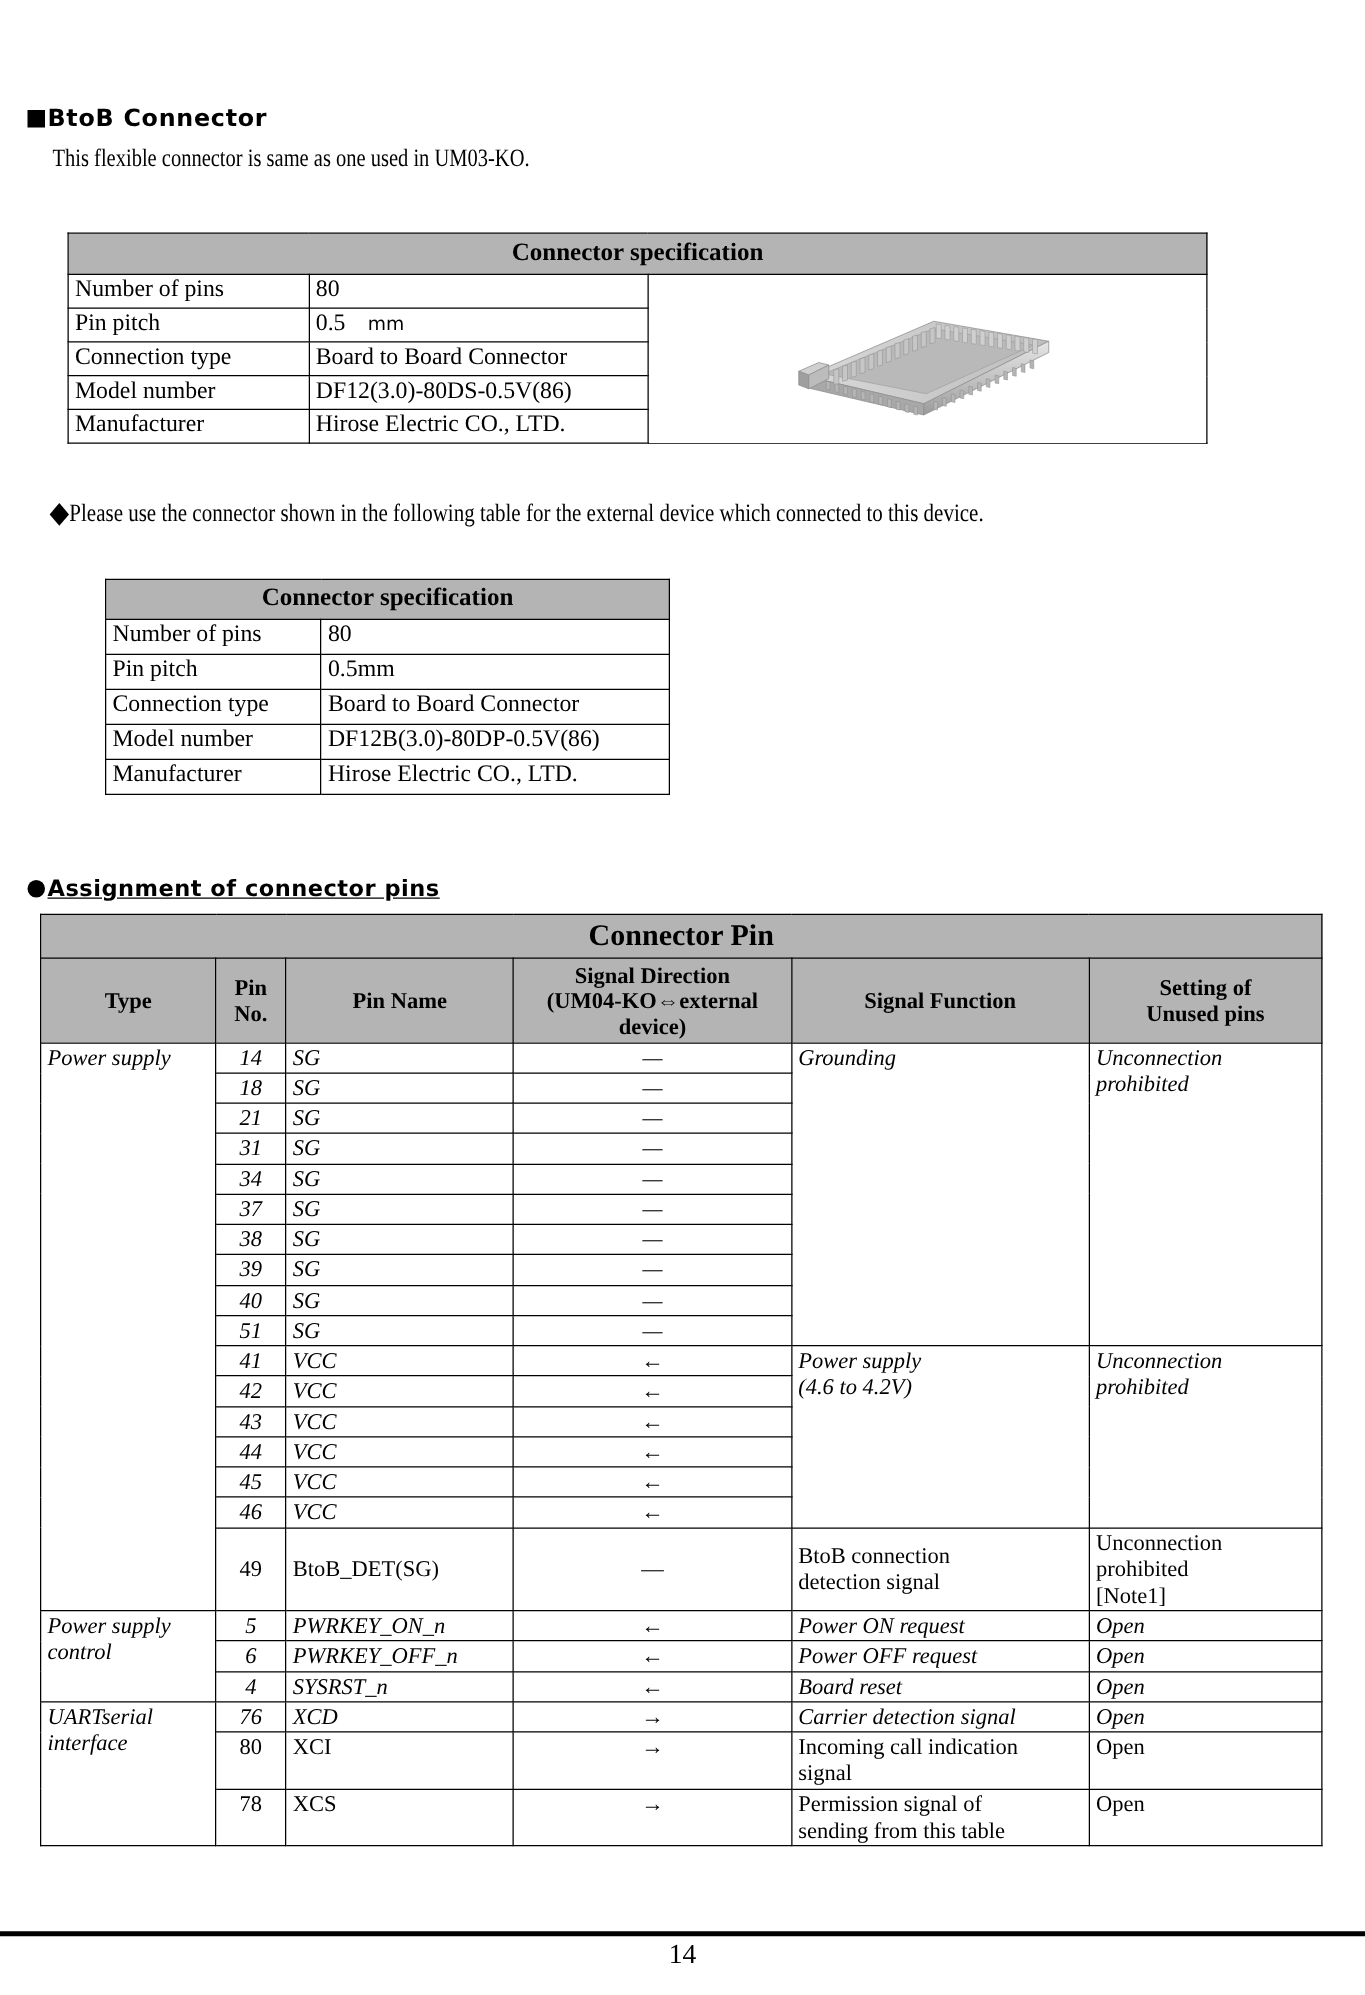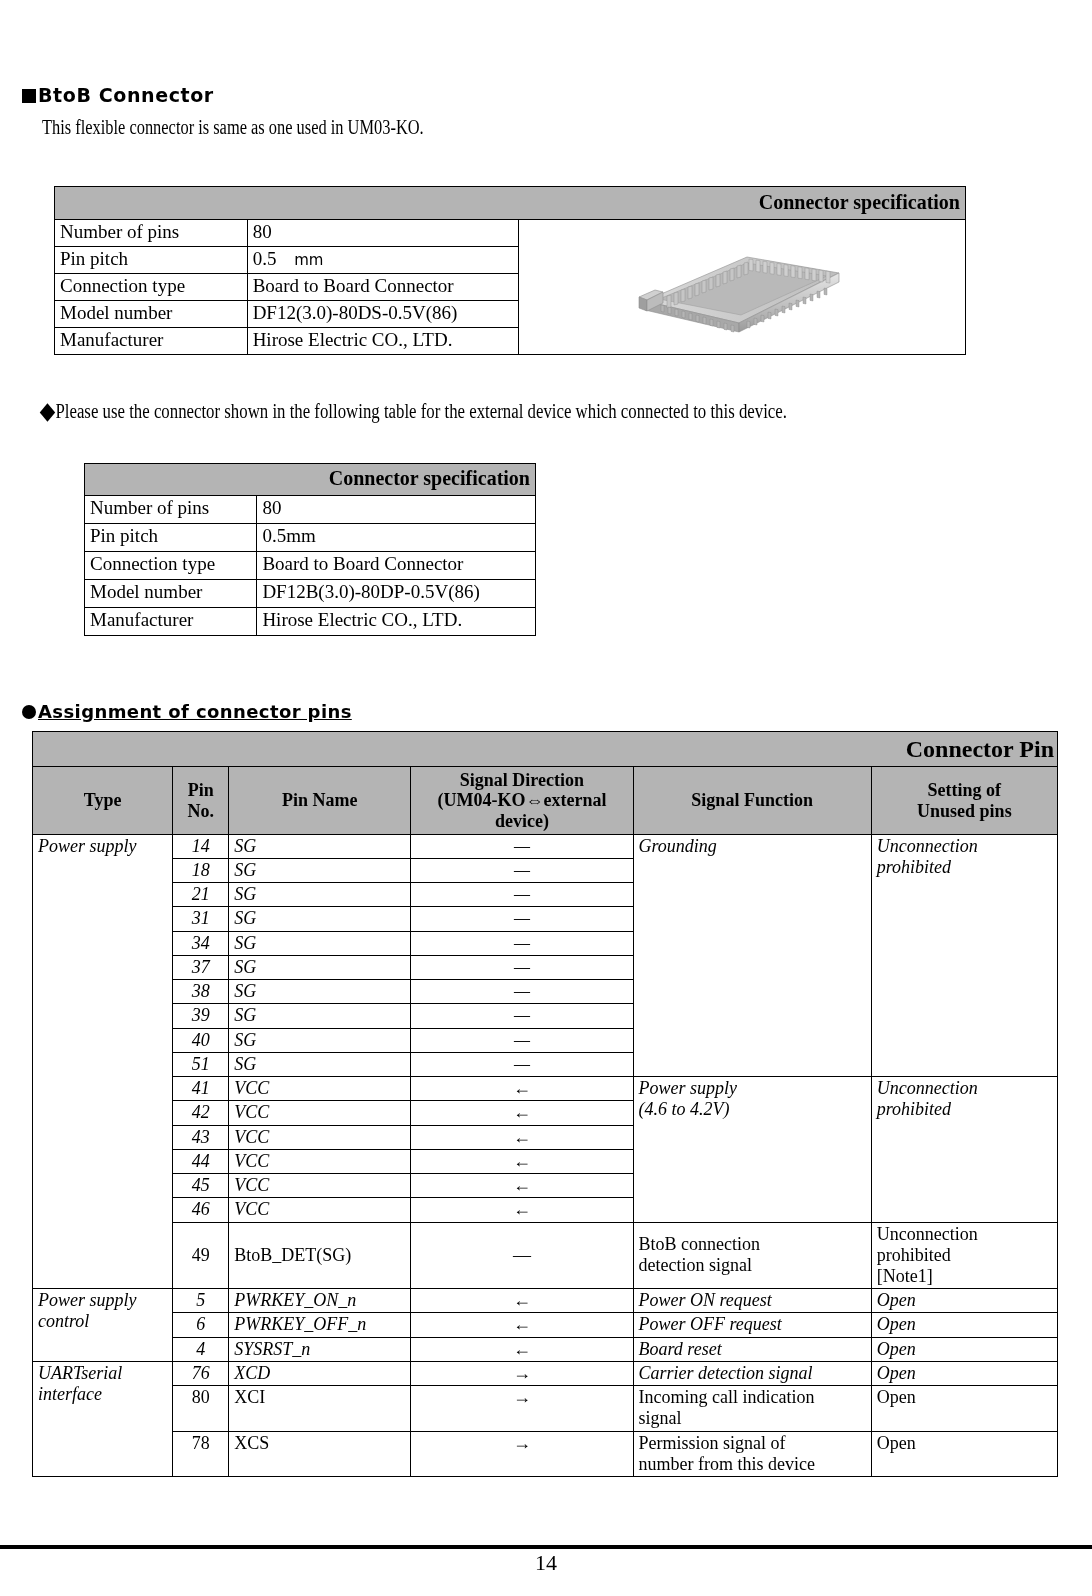--- a/index.html
+++ b/index.html
@@ -135,21 +135,21 @@
     padding: 1px 5px;
     font-weight: normal;
     font-size: 19px;
     vertical-align: top;
     line-height: 1.18;
     background: #fff;
   }
   .gray {
     background: #b4b4b4 !important;
     font-weight: bold !important;
-    text-align: right;
+    text-align: center;
   }
 
   
   #spec1 { left: 54px; top: 186px; width: 912px; }
   #spec1 .c-label { width: 192px; }
   #spec1 .c-value { width: 270px; }
   #spec1 .c-img   { width: 446px; }
   #spec1 td { height: 24px; }
   #spec1 .title-cell { font-size: 20px; padding: 4px 5px; }
   .mm-unit { font-family: "DejaVu Sans", "Liberation Sans", sans-serif; font-size: 15px; margin-left: 13px; }
@@ -585,21 +585,21 @@
           <span>signal</span>
         </td>
         <td>Open</td>
       </tr>
       <tr class="r2">
         <td class="pinno">78</td>
         <td>XCS</td>
         <td class="dir">→</td>
         <td>
           <span>Permission signal of</span><br>
-          <span>number from this device</span>
+          <span>sending from this table</span>
         </td>
         <td>Open</td>
       </tr>
     </tbody>
   </table>
 
   <div class="ftr-rule"></div>
   <div class="ftr-pageno">14</div>
 
 </div>

